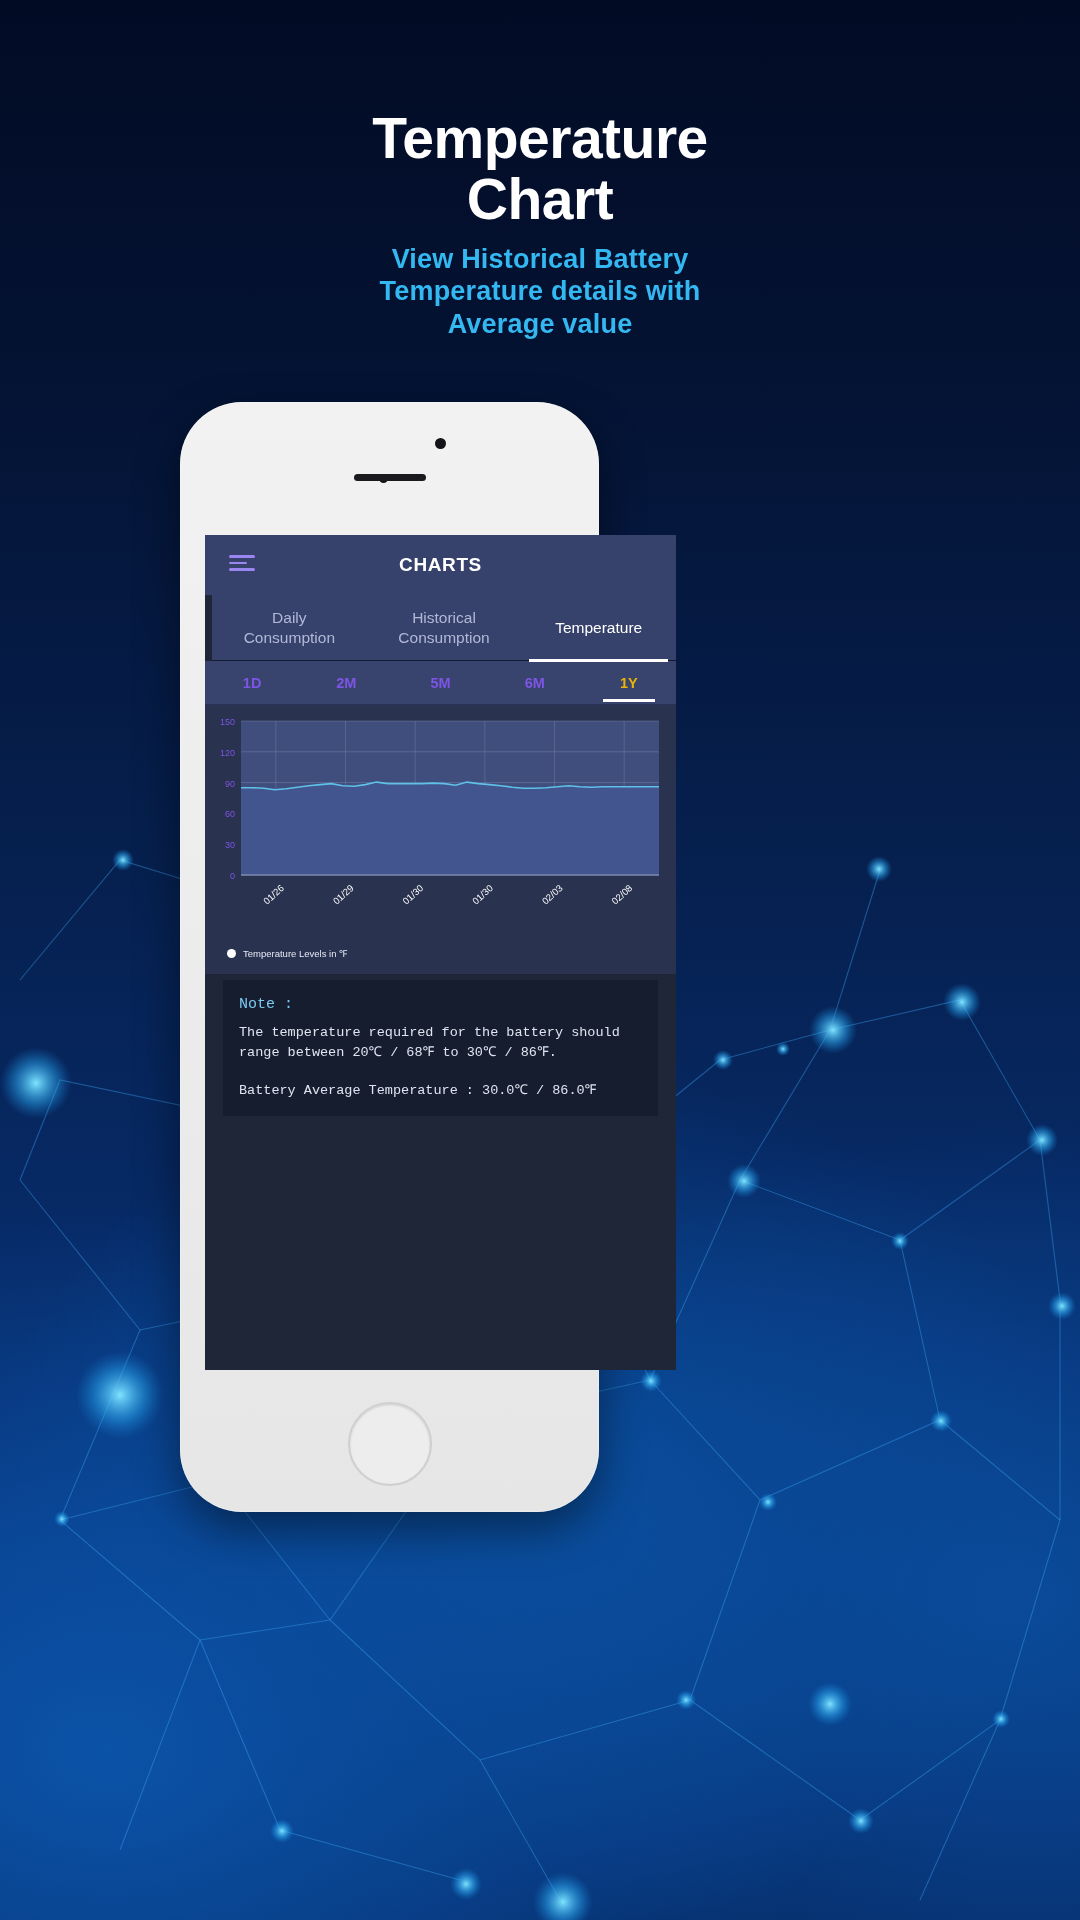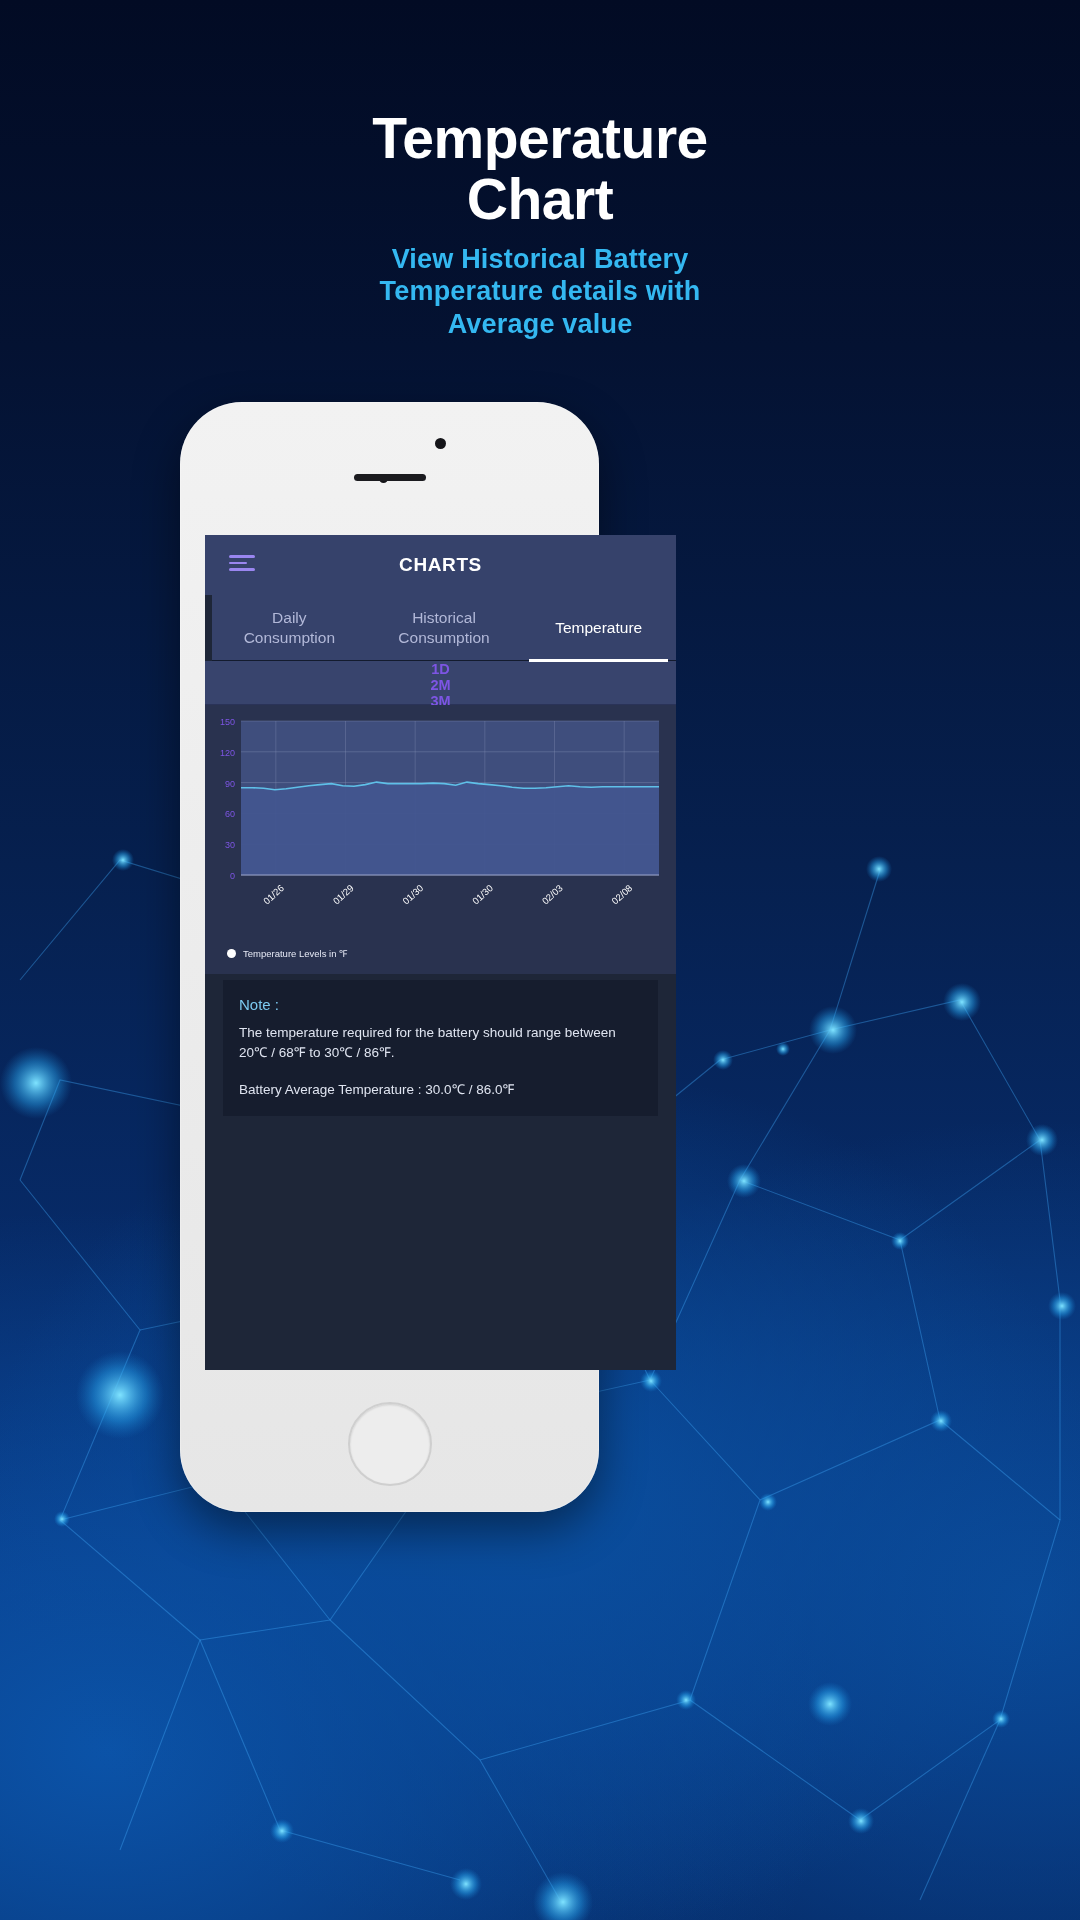--- a/index.html
+++ b/index.html
@@ -103,21 +103,20 @@
   }
   .tab.active { color:#ffffff; }
   .tab.active:after {
     content:""; position:absolute; left:8px; right:8px; bottom:-1.5px;
     height:2.5px; background:#ffffff;
   }
 
   .periods {
     display:flex; background:#38446d; height:44px; align-items:center;
     border-bottom:1px solid #2a3358;
-    flex-direction:column;
   }
   .period {
     flex:1; text-align:center; color:#7d55e4;
     font-size:14.5px; font-weight:bold; position:relative;
   }
   .period.active { color:#eab308; }
   .period.active:after {
     content:""; position:absolute; left:50%; transform:translateX(-50%);
     bottom:-11px; width:52px; height:2.5px; background:#ffffff;
   }
@@ -131,20 +130,21 @@
   .legend {
     background:#29324f; display:flex; align-items:center;
     padding:10px 0 14px 22px; gap:7px;
   }
   .legend-dot { width:9px; height:9px; border-radius:50%; background:#ffffff; }
   .legend-text { color:#e6e9f5; font-size:9.5px; }
 
   .note-box {
     margin:6px 18px 0 18px; background:#161d2e;
     padding:16px 16px 18px 16px;
+    font-family:Liberation Mono, monospace;
   }
   .note-title { color:#7cc9f0; font-size:15px; margin-bottom:10px; }
   .note-body { color:#dfe4f0; font-size:13.5px; line-height:1.45; }
   .note-avg { color:#dfe4f0; font-size:13.5px; margin-top:18px; }
 
   .screen-filler { background:#1e2638; height:100%; }
 </style>
 </head>
 <body>
 
@@ -251,21 +251,21 @@
         </span>
       </div>
       <div class="tab active">
         <span>Temperature</span>
       </div>
     </div>
 
     <div class="periods">
       <div class="period">1D</div>
       <div class="period">2M</div>
-      <div class="period">3M</div>
+      <div class="period">5M</div>
       <div class="period">6M</div>
       <div class="period active">1Y</div>
     </div>
 
 
     <div class="chart-area">
       <svg id="chart-svg" width="471" height="220" viewBox="0 0 471 220">
           <rect x="36" y="8" width="418" height="154" fill="#3f4e7d"></rect>
           <line x1="36" y1="162" x2="454" y2="162" stroke="#8d97bd" stroke-opacity=".35" stroke-width="1"></line>
           <text x="30" y="166" fill="#7d55e4" font-size="9" text-anchor="end" font-family="&quot;Liberation Sans&quot;, sans-serif">0</text>

